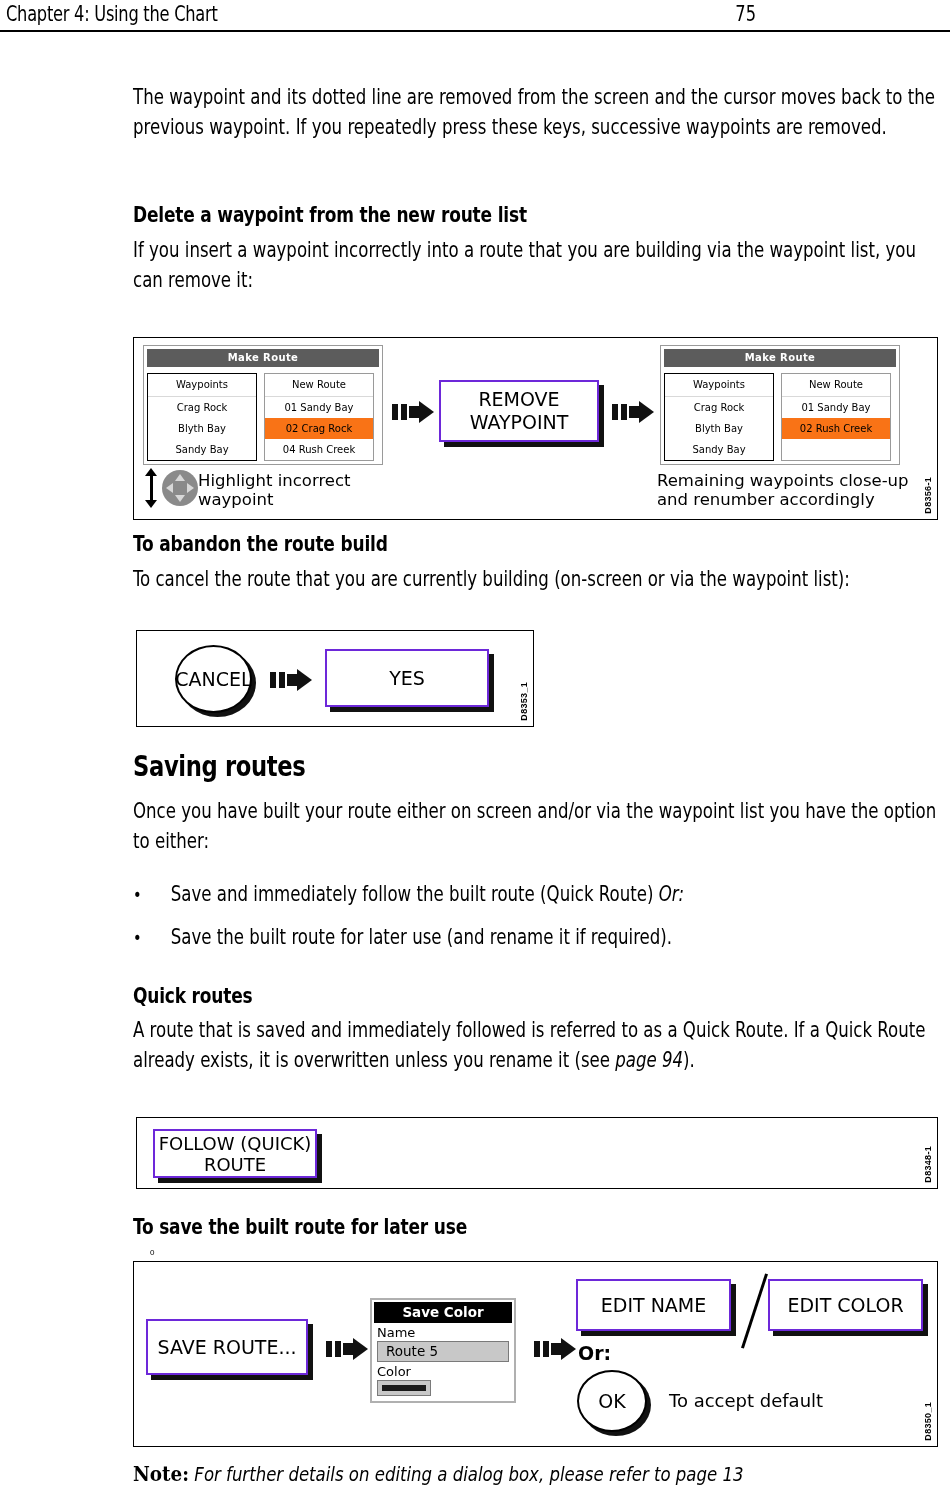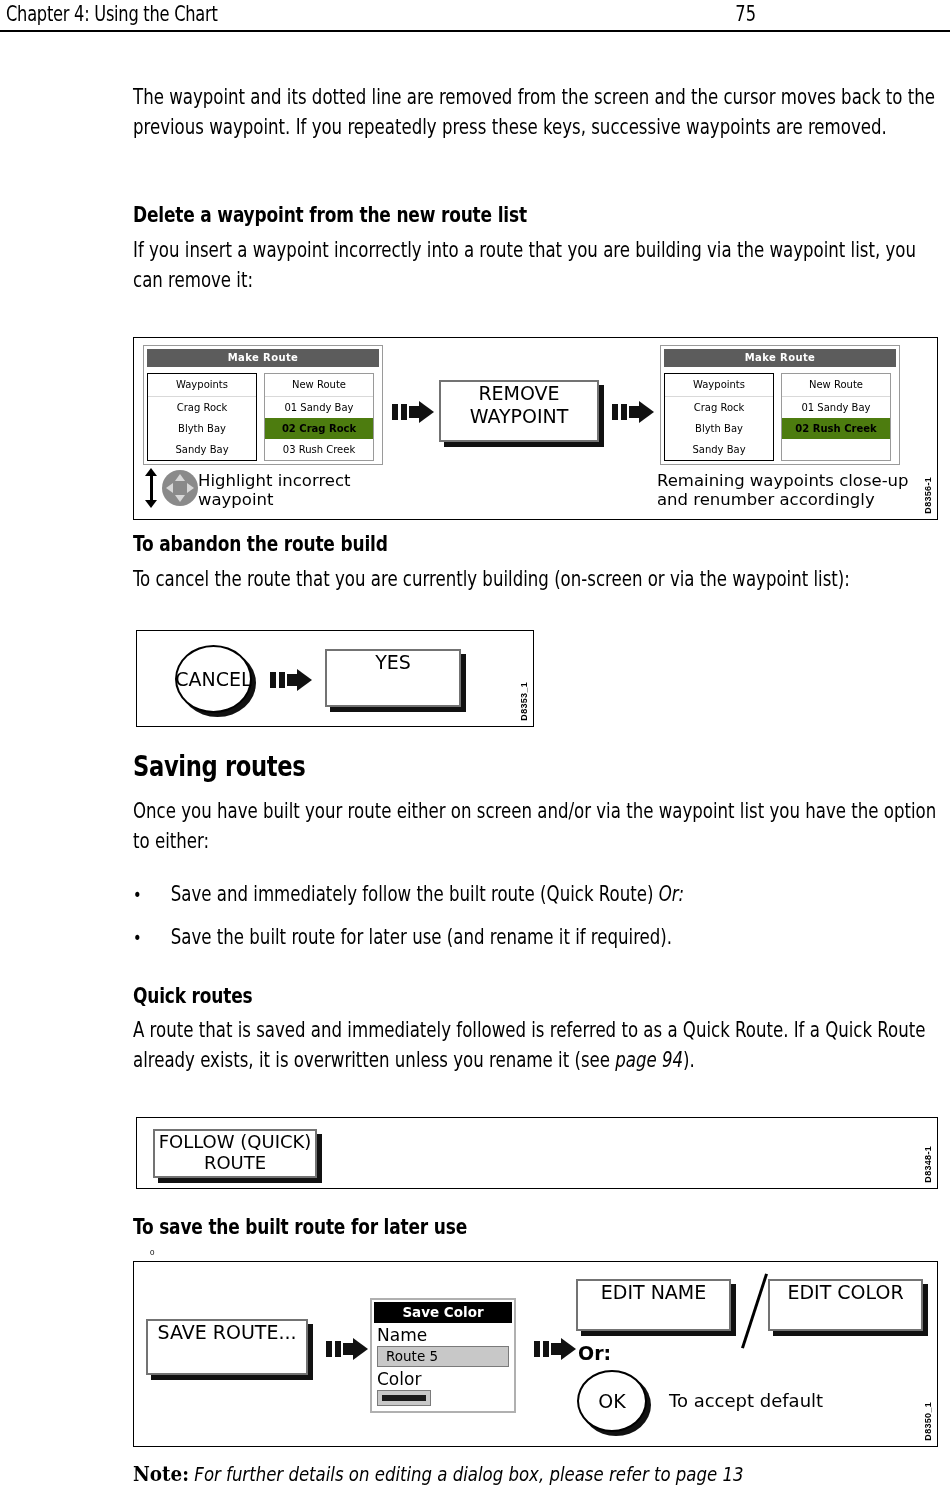--- a/index.html
+++ b/index.html
@@ -139,32 +139,32 @@
   .mr-col {
     font-family: "DejaVu Sans", "Liberation Sans", sans-serif;
     font-size: 10px;
     line-height: 19px;
     text-align: center;
   }
   .mr-col.left  { border: 1.5px solid #000; width: 110px; }
   .mr-col.right { border: 1.5px solid #9a9a9a; width: 110px; }
   .mr-colhdr { padding: 1px 0 2px 0; border-bottom: 1px solid #d9d9d9; }
   .mr-row { padding: 1px 0; white-space: nowrap; }
-  .mr-row.hl { background: #4d7c0f; font-weight: bold; }
+  .mr-row.hl { background: #f97316; }
   .mr-blank { height: 19px; }
 
   
   .keybtn {
     position: absolute;
     background: #fff;
-    border: 2px solid #737373;
+    border: 2px solid #6d28d9;
     font-family: "DejaVu Sans", "Liberation Sans", sans-serif;
     font-size: 19px;
     display: flex;
-    align-items: flex-start;
+    align-items: center;
     justify-content: center;
     text-align: center;
     line-height: 23px;
     box-shadow: 5px 5px 0 0 #111;
   }
   .keycircle {
     position: absolute;
     background: #fff;
     border: 2.5px solid #000;
     border-radius: 50%;
@@ -226,21 +226,21 @@
     width: 146px;
     border: 2px solid #b0b0b0;
     background: #fff;
     padding: 2px;
     font-family: "DejaVu Sans", "Liberation Sans", sans-serif;
   }
   .sr-title {
     background: #000; color: #fff; text-align: center;
     font-weight: bold; font-size: 13.5px; padding: 2px 0 3px 0;
   }
-  .sr-label { font-size: 17px; padding: 2px 0 1px 3px; }
+  .sr-label { font-size: 13px; padding: 2px 0 1px 3px; }
   .sr-field {
     background: #c8c8c8; border: 1.5px solid #7a7a7a;
     font-size: 13.5px; padding: 1px 0 2px 8px; margin: 0 3px;
   }
   .sr-colorbox {
     width: 54px; background: #c8c8c8; border: 1.5px solid #7a7a7a;
     margin: 0 3px 3px 3px; padding: 4px 4px;
   }
   .sr-colorbox .swatch { height: 6px; background: #1a1a1a; }
 
@@ -298,21 +298,21 @@
       <div class="mr-col left">
         <div class="mr-colhdr">Waypoints</div>
         <div class="mr-row">Crag Rock</div>
         <div class="mr-row">Blyth Bay</div>
         <div class="mr-row">Sandy Bay</div>
       </div>
       <div class="mr-col right">
         <div class="mr-colhdr">New Route</div>
         <div class="mr-row">01 Sandy Bay</div>
         <div class="mr-row hl">02 Crag Rock</div>
-        <div class="mr-row">03 Rush Creek</div>
+        <div class="mr-row">04 Rush Creek</div>
       </div>
     </div>
   </div>
 
   <div class="press-arrow" style="left:258px; top:63px;">
     <div class="bar1"></div>
       <div class="bar2"></div>
     <div class="tri">
         <div class="stem"></div>
         <div class="head"></div>
@@ -380,21 +380,21 @@
     <span>CANCEL</span>
   </div>
   <div class="press-arrow" style="left:133px; top:38px;">
     <div class="bar1"></div>
       <div class="bar2"></div>
     <div class="tri">
         <div class="stem"></div>
         <div class="head"></div>
       </div>
   </div>
-  <div class="keybtn" style="left:188px; top:18px; width:136px; height:58px;">
+  <div class="keybtn" style="left:188px; top:18px; width:164px; height:58px;">
     <span>YES</span>
   </div>
   <div class="figcode" style="right:4px; bottom:5px;">D8353_1</div>
 </div>
 
 <div class="head1" style="top:750px;">Saving routes</div>
 <div class="para" style="top:796px; width:910px;">Once you have built your route either on screen and/or via the waypoint list you have the option to either:</div>
 
 <div class="bullet" style="top:880px;">
   <span class="dot">•</span><span>Save and immediately follow the built route (Quick Route) </span><i>Or:</i>

